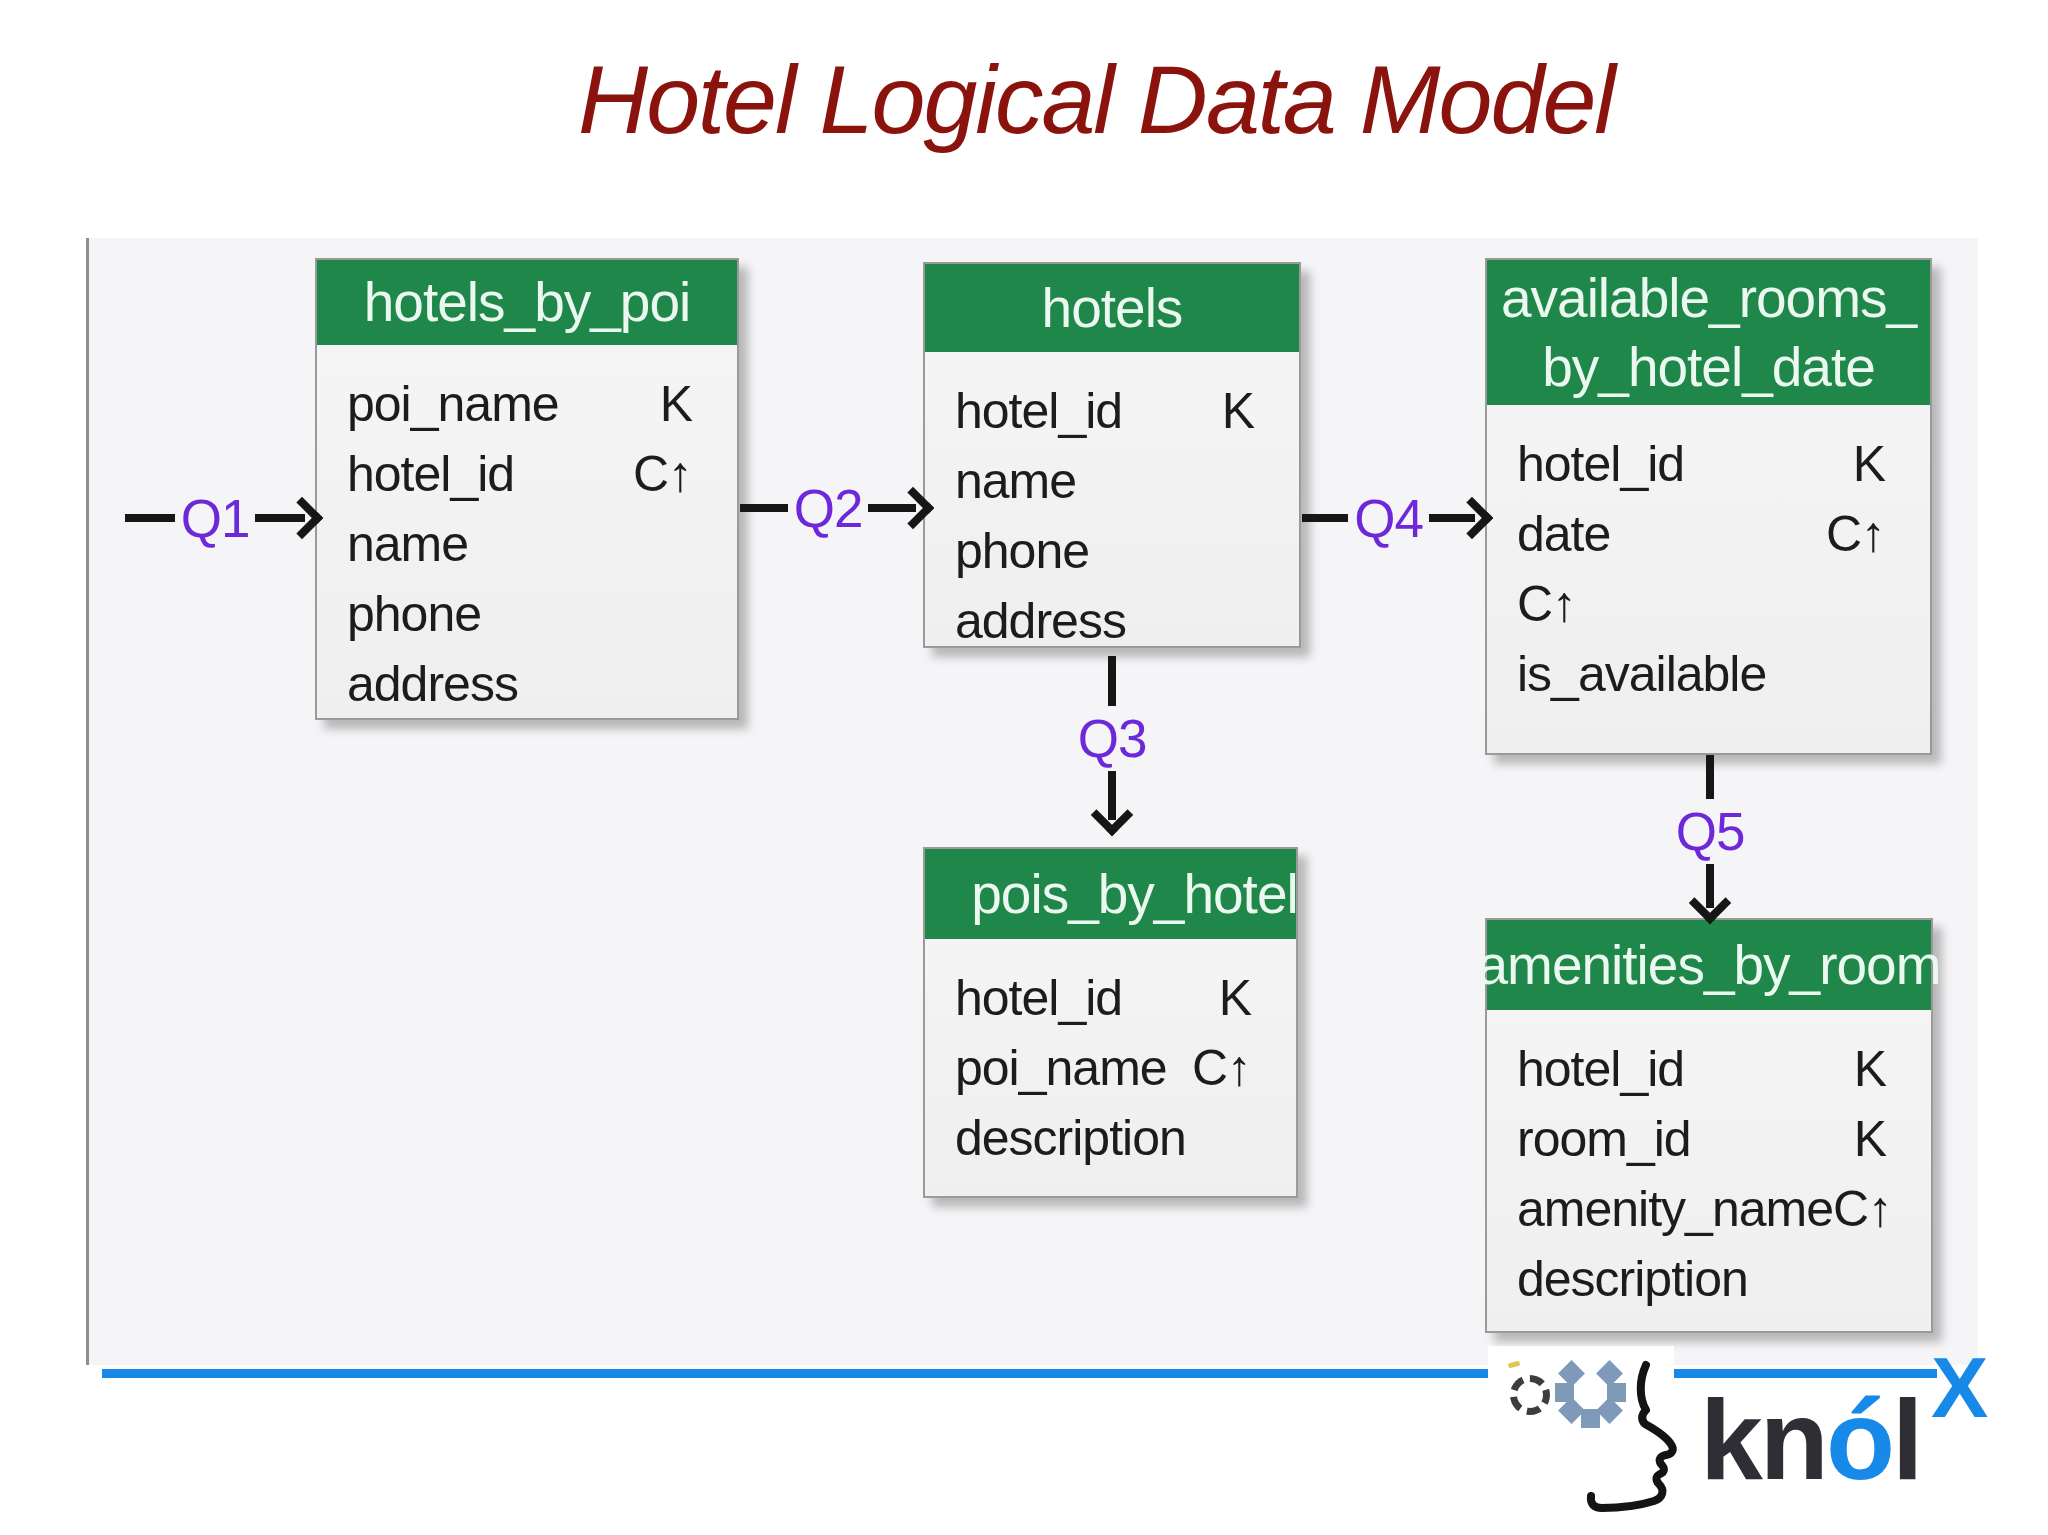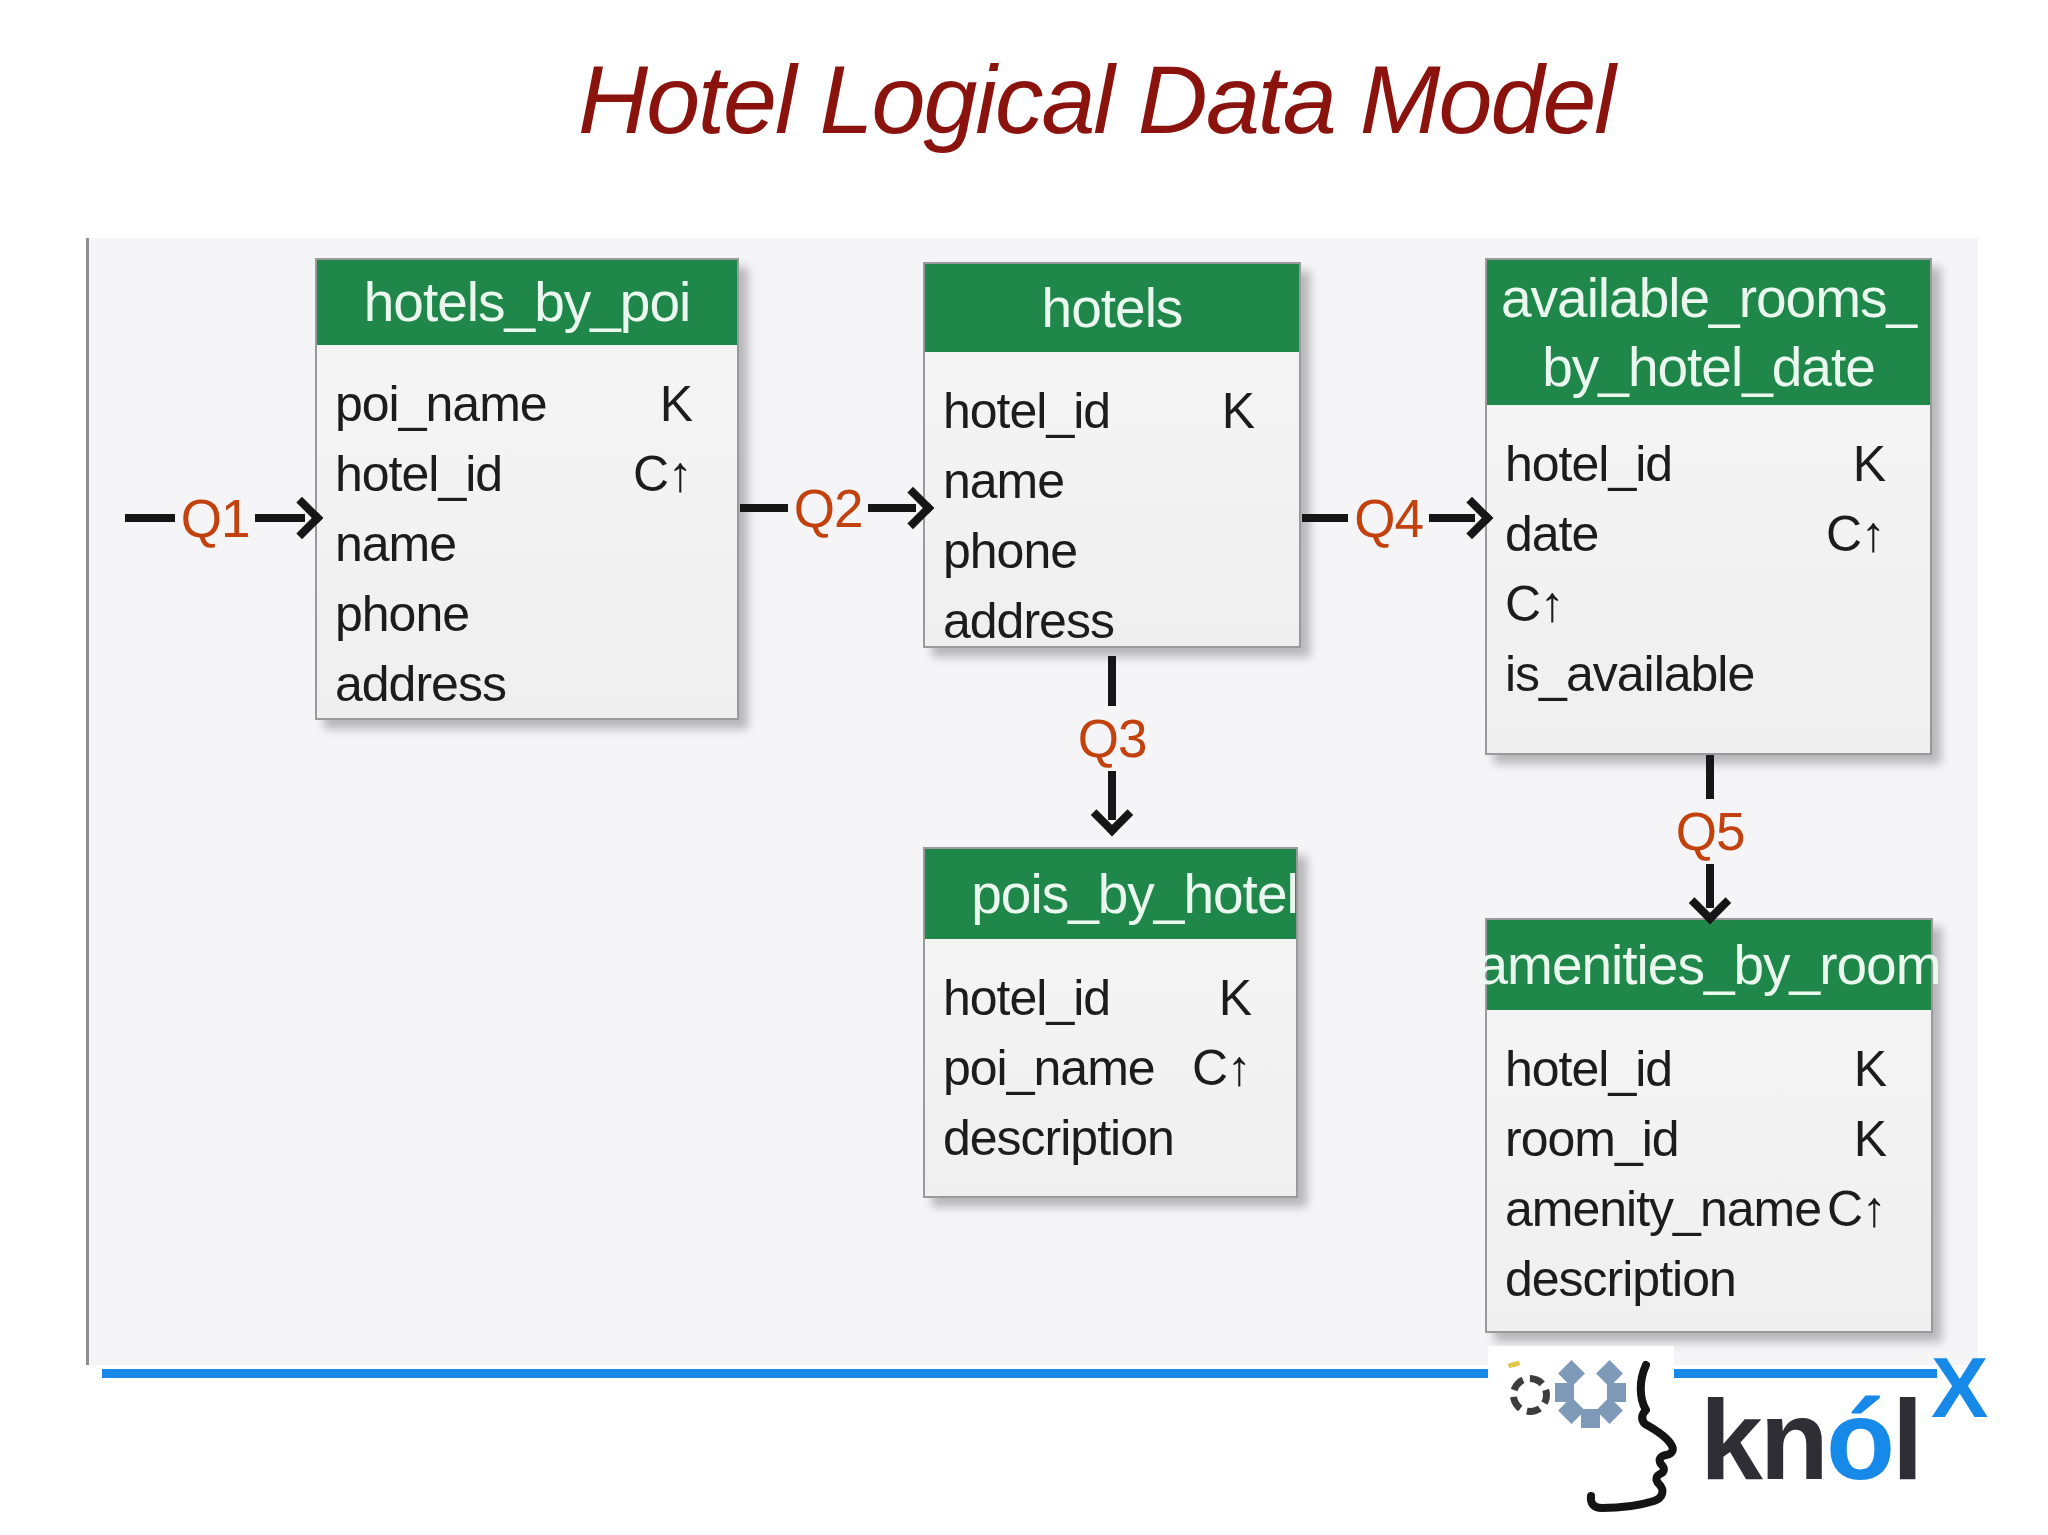--- a/index.html
+++ b/index.html
@@ -15,30 +15,30 @@
          color:var(--c-title);white-space:nowrap;}
   .panel{position:absolute;left:86px;top:238px;width:1889px;height:1127px;
          background:var(--c-panel);border-left:3px solid #8E8E8E;}
   
   .dtable{position:absolute;background:linear-gradient(#f7f6f7,var(--c-table_bg));
           border:2px solid var(--c-border);box-shadow:9px 9px 9px rgba(0,0,0,0.25);
           box-sizing:border-box;}
   .thead{background:var(--c-green);color:var(--c-green_text);display:flex;
          align-items:center;justify-content:center;text-align:center;
          font-size:55px;white-space:pre-line;line-height:1.25;letter-spacing:-1px;}
-  .tbody{padding:24px 45px 0 18px;}
+  .tbody{padding:24px 45px 0 30px;}
   .trow{display:flex;justify-content:space-between;align-items:baseline;
         font-size:50px;line-height:70px;letter-spacing:-1px;}
   .trow .key{font-size:50px;}
   
   .arrow-h{position:absolute;display:flex;align-items:center;height:70px;}
   .arrow-v{position:absolute;display:flex;flex-direction:column;align-items:center;width:64px;}
   .lineh{height:8px;background:#161616;flex:1;}
   .linev{width:8px;background:#161616;flex:1;}
-  .qlabel{font-size:53px;letter-spacing:-1px;color:#c2410c;margin:0 6px;line-height:1;}
+  .qlabel{font-size:53px;letter-spacing:-1px;color:#6d28d9;margin:0 6px;line-height:1;}
   .arrow-v .qlabel{margin:6px 0;}
   .chev-r{width:22px;height:22px;border-top:8px solid #161616;border-right:8px solid #161616;
           transform:rotate(45deg);margin-left:-18px;flex:none;}
   .chev-d{width:22px;height:22px;border-top:8px solid #161616;border-right:8px solid #161616;
           transform:rotate(135deg);margin-top:-20px;flex:none;}
   
   .blue-line{position:absolute;left:102px;top:1369px;width:1835px;height:9px;
              background:var(--c-blue);z-index:1;}
   .logo{position:absolute;left:1488px;top:1338px;width:545px;height:197px;z-index:2;}
   .logo .occluder{position:absolute;left:0;top:8px;width:186px;height:52px;background:#fff;}

